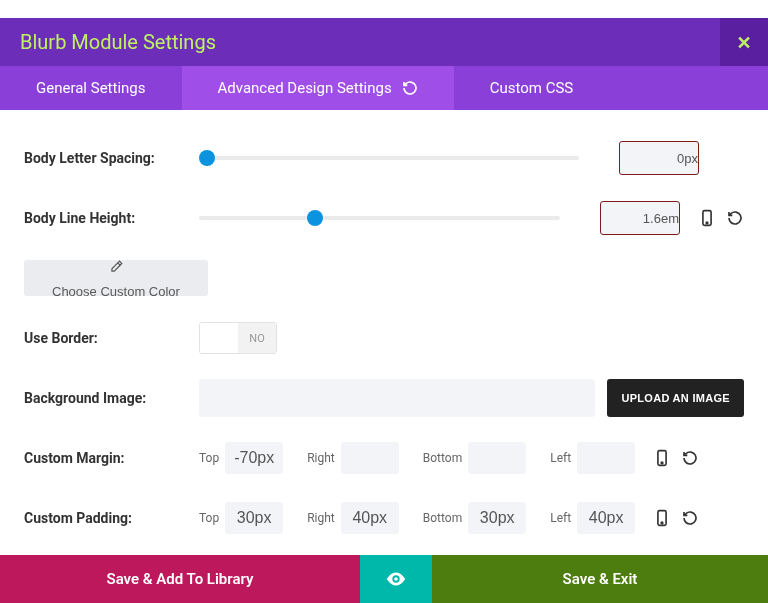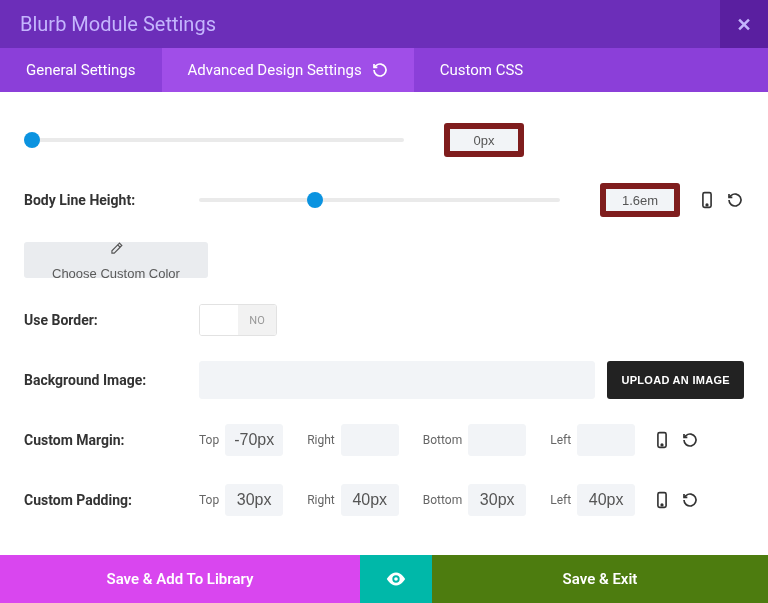--- a/index.html
+++ b/index.html
@@ -1,46 +1,46 @@
 <!DOCTYPE html>
 <html><head>
   <meta charset="utf-8">
   <style>
     * { box-sizing: border-box; margin: 0; padding: 0; }
     body { font-family: -apple-system, BlinkMacSystemFont, "Segoe UI", Roboto, Helvetica, Arial, sans-serif; background: #fff; color: #333; font-size: 14px; }
     .modal { width: 768px; height: 603px; background: #fff; display: flex; flex-direction: column; }
-    .header { background: #6c2eb9; color: #c4b5fd; display: flex; align-items: center; height: 48px; }
+    .header { background: #6c2eb9; color: #bef264; display: flex; align-items: center; height: 48px; margin-top: 18px; }
     .header-title { padding: 0 20px; font-size: 20px; font-weight: 400; flex: 1; }
     .close-btn { width: 48px; height: 48px; background: #5a1fa0; display: flex; align-items: center; justify-content: center; cursor: pointer; font-size: 18px; font-weight: bold; }
     .tabs { background: #8b3fd9; display: flex; height: 44px; }
-    .tab { padding: 0 26px; display: flex; align-items: center; color: #fff; cursor: pointer; font-size: 15px; gap: 10px; }
+    .tab { padding: 0 36px; display: flex; align-items: center; color: #fff; cursor: pointer; font-size: 15px; gap: 10px; }
     .tab.active { background: #a04ee8; justify-content: flex-end; }
     .tab-icon { display: inline-flex; }
     .body { flex: 1; padding: 18px 24px 8px 24px; overflow-y: auto; }
     .row { display: flex; align-items: center; min-height: 60px; padding: 8px 0; }
     .label { width: 175px; font-weight: 700; color: #333; font-size: 14px; }
     .control { flex: 1; display: flex; align-items: center; gap: 12px; }
     .slider-track { position: relative; flex: 1; max-width: 380px; height: 4px; background: #eaeaea; border-radius: 2px; cursor: pointer; }
     .slider-thumb { position: absolute; top: 50%; transform: translate(-50%, -50%); width: 16px; height: 16px; background: #0b93e0; border-radius: 50%; cursor: pointer; }
-    .value-input { width: 80px; height: 34px; background: #f2f4f7; border: 6px solid #7f1d1d; text-align: center; color: #555; font-size: 13px; border-radius: 3px; }
+    .value-input { width: 80px; height: 34px; background: #f2f4f7; border: 1px solid #7f1d1d; text-align: right; color: #555; font-size: 13px; border-radius: 3px; }
     .side-icons { display: flex; gap: 10px; margin-left: 6px; color: #333; }
     .side-icon { width: 18px; height: 18px; display: flex; align-items: center; justify-content: center; cursor: pointer; }
     .choose-color-btn { display: flex; align-items: center; gap: 10px; height: 36px; padding: 0 28px; background: #eaecef; color: #5a5a5a; border: none; cursor: pointer; font-size: 13px; border-radius: 3px; flex-direction: column; }
     .bg-image-input { flex: 1; max-width: 400px; height: 38px; background: #f2f4f7; border: 1px solid #f2f4f7; border-radius: 3px; padding: 0 10px; }
     .upload-btn { height: 38px; padding: 0 14px; background: #222; color: #fff; border: none; font-weight: 700; font-size: 11px; letter-spacing: 0.3px; cursor: pointer; border-radius: 3px; }
     .toggle { display: flex; align-items: center; height: 32px; border: 1px solid #e2e2e2; border-radius: 3px; overflow: hidden; }
     .toggle-left { width: 38px; height: 100%; background: #fff; cursor: pointer; }
     .toggle-right { width: 38px; height: 100%; background: #f2f2f2; display: flex; align-items: center; justify-content: center; font-size: 11px; color: #999; cursor: pointer; }
     .spacing-group { display: flex; align-items: center; gap: 24px; flex-wrap: nowrap; }
     .spacing-item { display: flex; align-items: center; gap: 6px; }
     .spacing-label { font-size: 12px; color: #666; }
     .spacing-input { width: 58px; height: 32px; background: #f2f4f7; border: 1px solid #f2f4f7; text-align: center; color: #555; font-size: 16px; border-radius: 3px; }
     .footer { display: flex; height: 48px; }
     .footer-btn { display: flex; align-items: center; justify-content: center; color: #fff; font-weight: 600; font-size: 15px; cursor: pointer; }
-    .footer-save-lib { flex: 0 0 360px; background: #d946ef; }
+    .footer-save-lib { flex: 0 0 360px; background: #be185d; }
     .footer-preview { flex: 0 0 72px; background: #00b8a9; }
     .footer-save-exit { flex: 1; background: #4d7c0f; }
     svg { display: block; }
   </style>
 </head>
 <body>
 
 <div class="modal">
   <div class="header">
     <div class="header-title">Blurb Module Settings</div>
@@ -61,20 +61,21 @@
       </span>
     </div>
     <div class="tab">
       <span>Custom CSS</span>
     </div>
   </div>
 
   <div class="body">
 
     <div class="row">
+      <div class="label">Body Letter Spacing:</div>
       <div class="control">
         <div class="slider-track">
           <div class="slider-thumb" style="left:2%;"></div>
         </div>
         <input class="value-input" style="margin-left: 28px;" value="0px">
       </div>
     </div>
 
     <div class="row">
       <div class="label">Body Line Height:</div>

